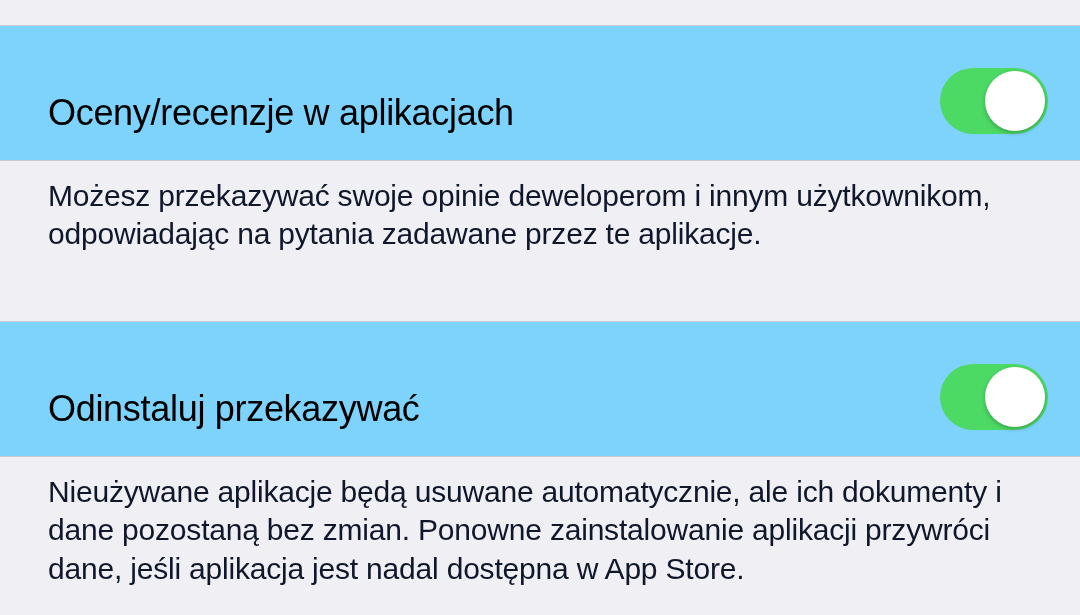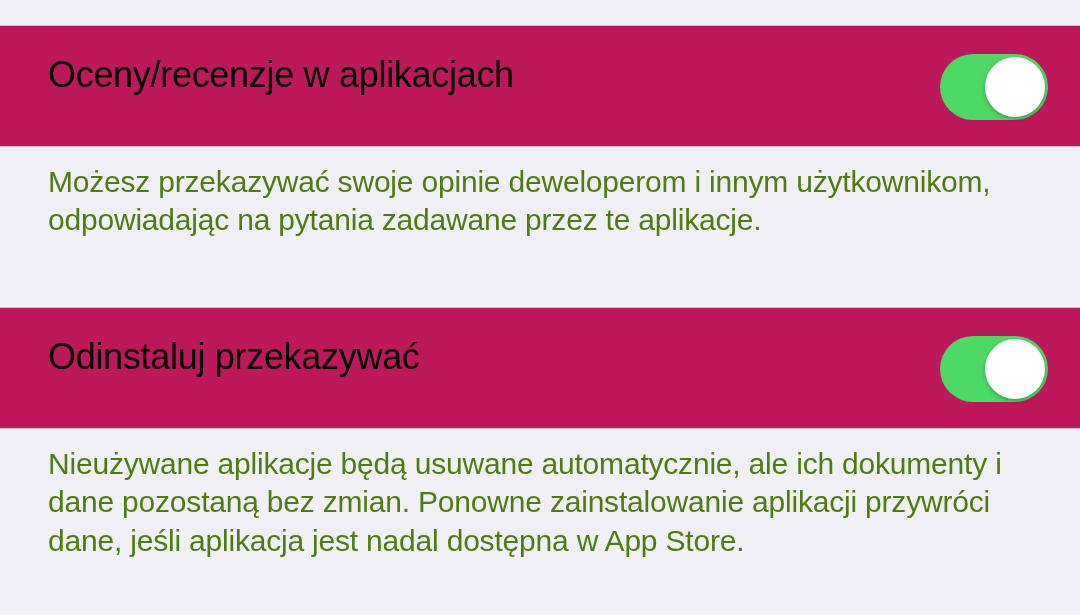--- a/index.html
+++ b/index.html
@@ -13,38 +13,38 @@
       width: 1080px;
       height: 615px;
       overflow: hidden;
     }
     .spacer-top {
       height: 26px;
       background: #efeff4;
       border-bottom: 1px solid #c8c7cb;
     }
     .setting-row {
-      background: #be185d;
+      background: #7dd3fc;
       display: flex;
-      align-items: flex-start;
+      align-items: flex-end;
       justify-content: space-between;
-      padding: 28px 32px 26px 48px;
+      padding: 42px 32px 26px 48px;
       border-bottom: 1px solid #c8c7cb;
     }
     .setting-label {
       font-size: 36px;
       font-weight: 400;
       color: #000000;
       letter-spacing: -0.3px;
     }
     .footer-text {
       padding: 16px 48px 18px 48px;
       font-size: 30px;
       line-height: 1.28;
-      color: #4d7c0f;
+      color: #0f172a;
       background: #efeff4;
       letter-spacing: -0.2px;
     }
     .section-gap {
       height: 50px;
       background: #efeff4;
       border-bottom: 1px solid #c8c7cb;
     }
     .toggle {
       width: 108px;

